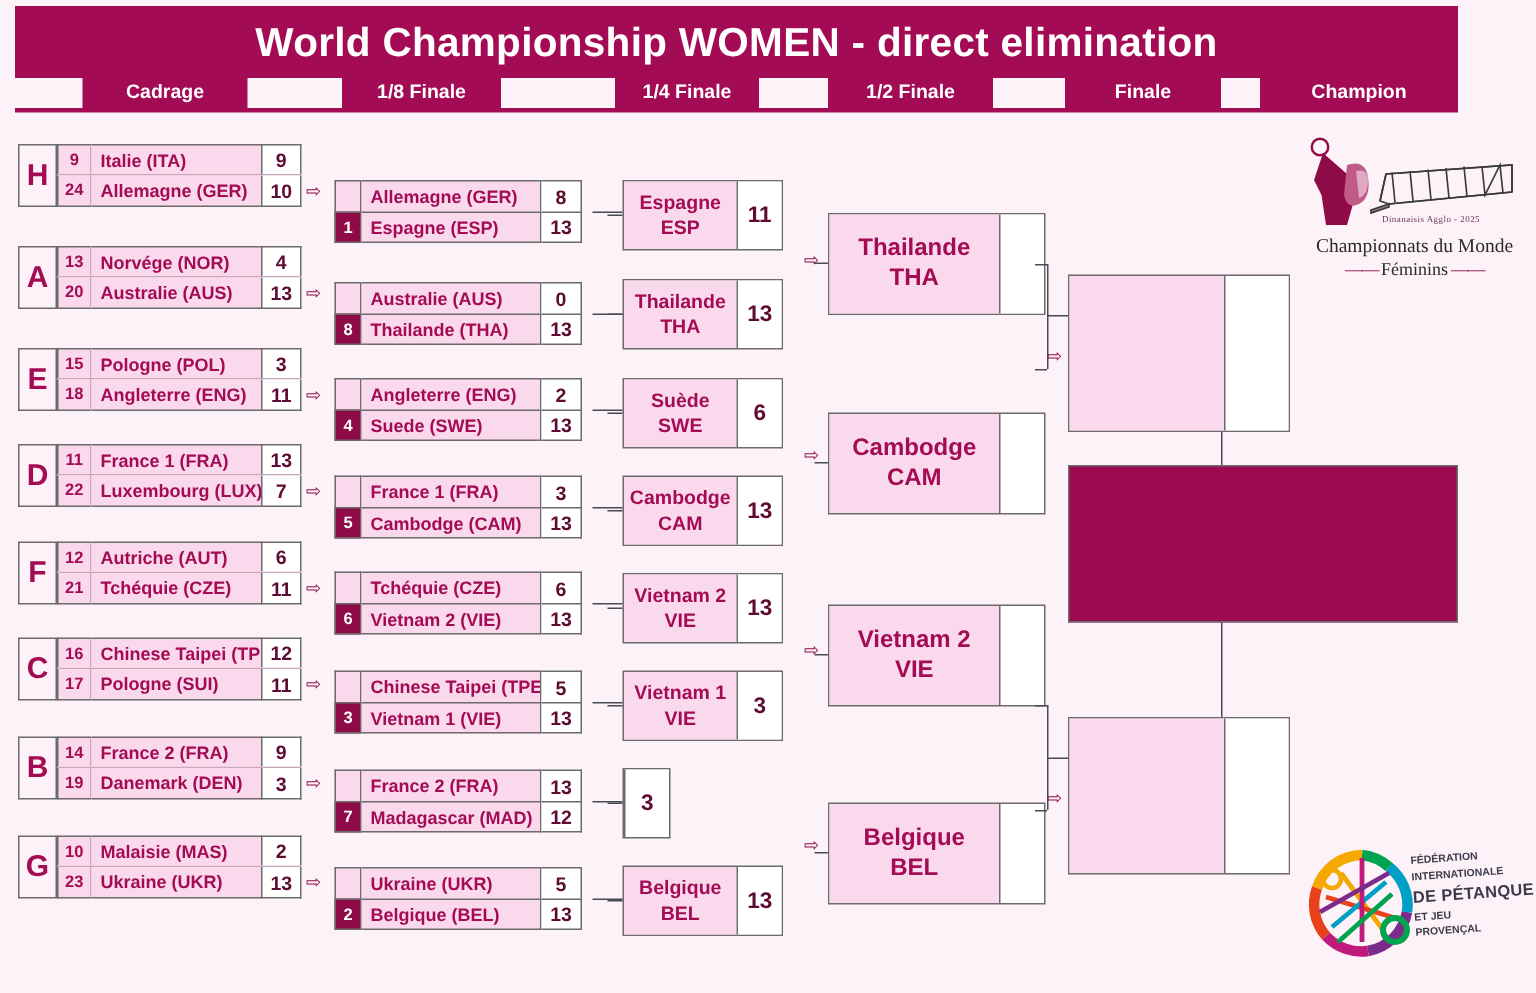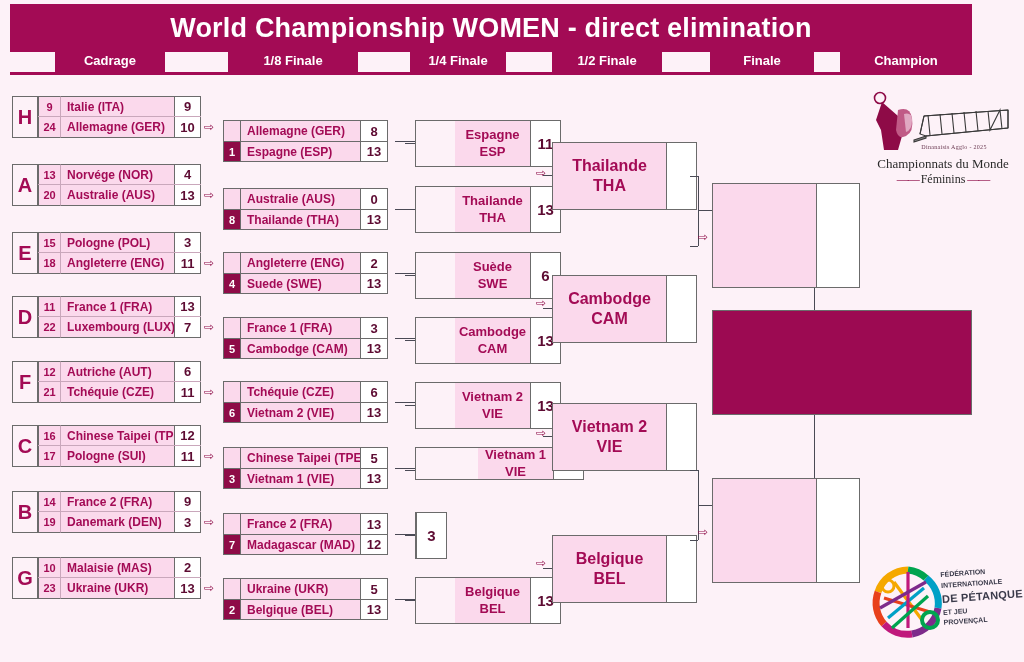--- a/index.html
+++ b/index.html
@@ -94,21 +94,21 @@
   .tlbox .nm {
     background: #fbd9ec; display: flex; flex-direction: column;
     align-items: center; justify-content: center;
     color: #a30b55; font-weight: bold; line-height: 1.25;
   }
   .tlbox .sc {
     background: #ffffff; border-left: 1px solid #6b6b6b;
     display: flex; align-items: center; justify-content: center;
     color: #5d0b32; font-weight: bold;
   }
-  .q-box .nm { width: 75px; font-size: 13px; margin-left: 39px; }
+  .q-box .nm { width: 75px; font-size: 13px; }
   .q-box .sc { width: 30px; font-size: 15px; }
   .s-box .nm { width: 113px; font-size: 16px; }
   .s-box .sc { width: 30px; font-size: 16px; }
   .f-box { background: #fbd9ec; }
   .f-box .nm { width: 103px; font-size: 16px; }
   .f-box .sc { width: 43px; font-size: 16px; }
   .champ-box {
     position: absolute; border: 1px solid #6b6b6b; background: #9c0a52;
   }
 
@@ -160,21 +160,21 @@
 </head>
 <body>
 
 <div id="stage">
 
   <div class="title-bar">
     <span class="txt">World Championship WOMEN  - direct elimination</span>
   </div>
   <div id="round-tabs">
       <div class="round-tab" style="left: 55px; width: 110px;">Cadrage</div>
-      <div class="round-tab" style="left: 228px; width: 130px;">1/8 Finale</div>
+      <div class="round-tab" style="left: 228px; width: 106px;">1/8 Finale</div>
       <div class="round-tab" style="left: 410px; width: 96px;">1/4 Finale</div>
       <div class="round-tab" style="left: 552px; width: 110px;">1/2 Finale</div>
       <div class="round-tab" style="left: 710px; width: 104px;">Finale</div>
       <div class="round-tab" style="left: 840px; width: 132px;">Champion</div>
     </div>
   <div class="header-rule"></div>
 
   <div id="cadrage-col">
       <div class="cad-group" style="left: 12px; top: 96px;">
         <div class="cad-letter">H</div>
@@ -424,21 +424,21 @@
         </div>
         <div class="sc">13</div>
       </div>
       <div class="tlbox q-box" style="left: 415px; top: 382px; height: 47px;">
         <div class="nm">
           <div>Vietnam 2</div>
           <div>VIE</div>
         </div>
         <div class="sc">13</div>
       </div>
-      <div class="tlbox q-box" style="left: 415px; top: 447px; height: 33px; padding-left: 23px;">
+      <div class="tlbox q-box" style="left: 415px; top: 447px; height: 47px;">
         <div class="nm">
           <div>Vietnam 1</div>
           <div>VIE</div>
         </div>
         <div class="sc">3</div>
       </div>
       <div class="tlbox q-box" style="left: 415px; top: 512px; height: 47px;">
         <div class="sc">3</div>
       </div>
       <div class="tlbox q-box" style="left: 415px; top: 577px; height: 47px;">

